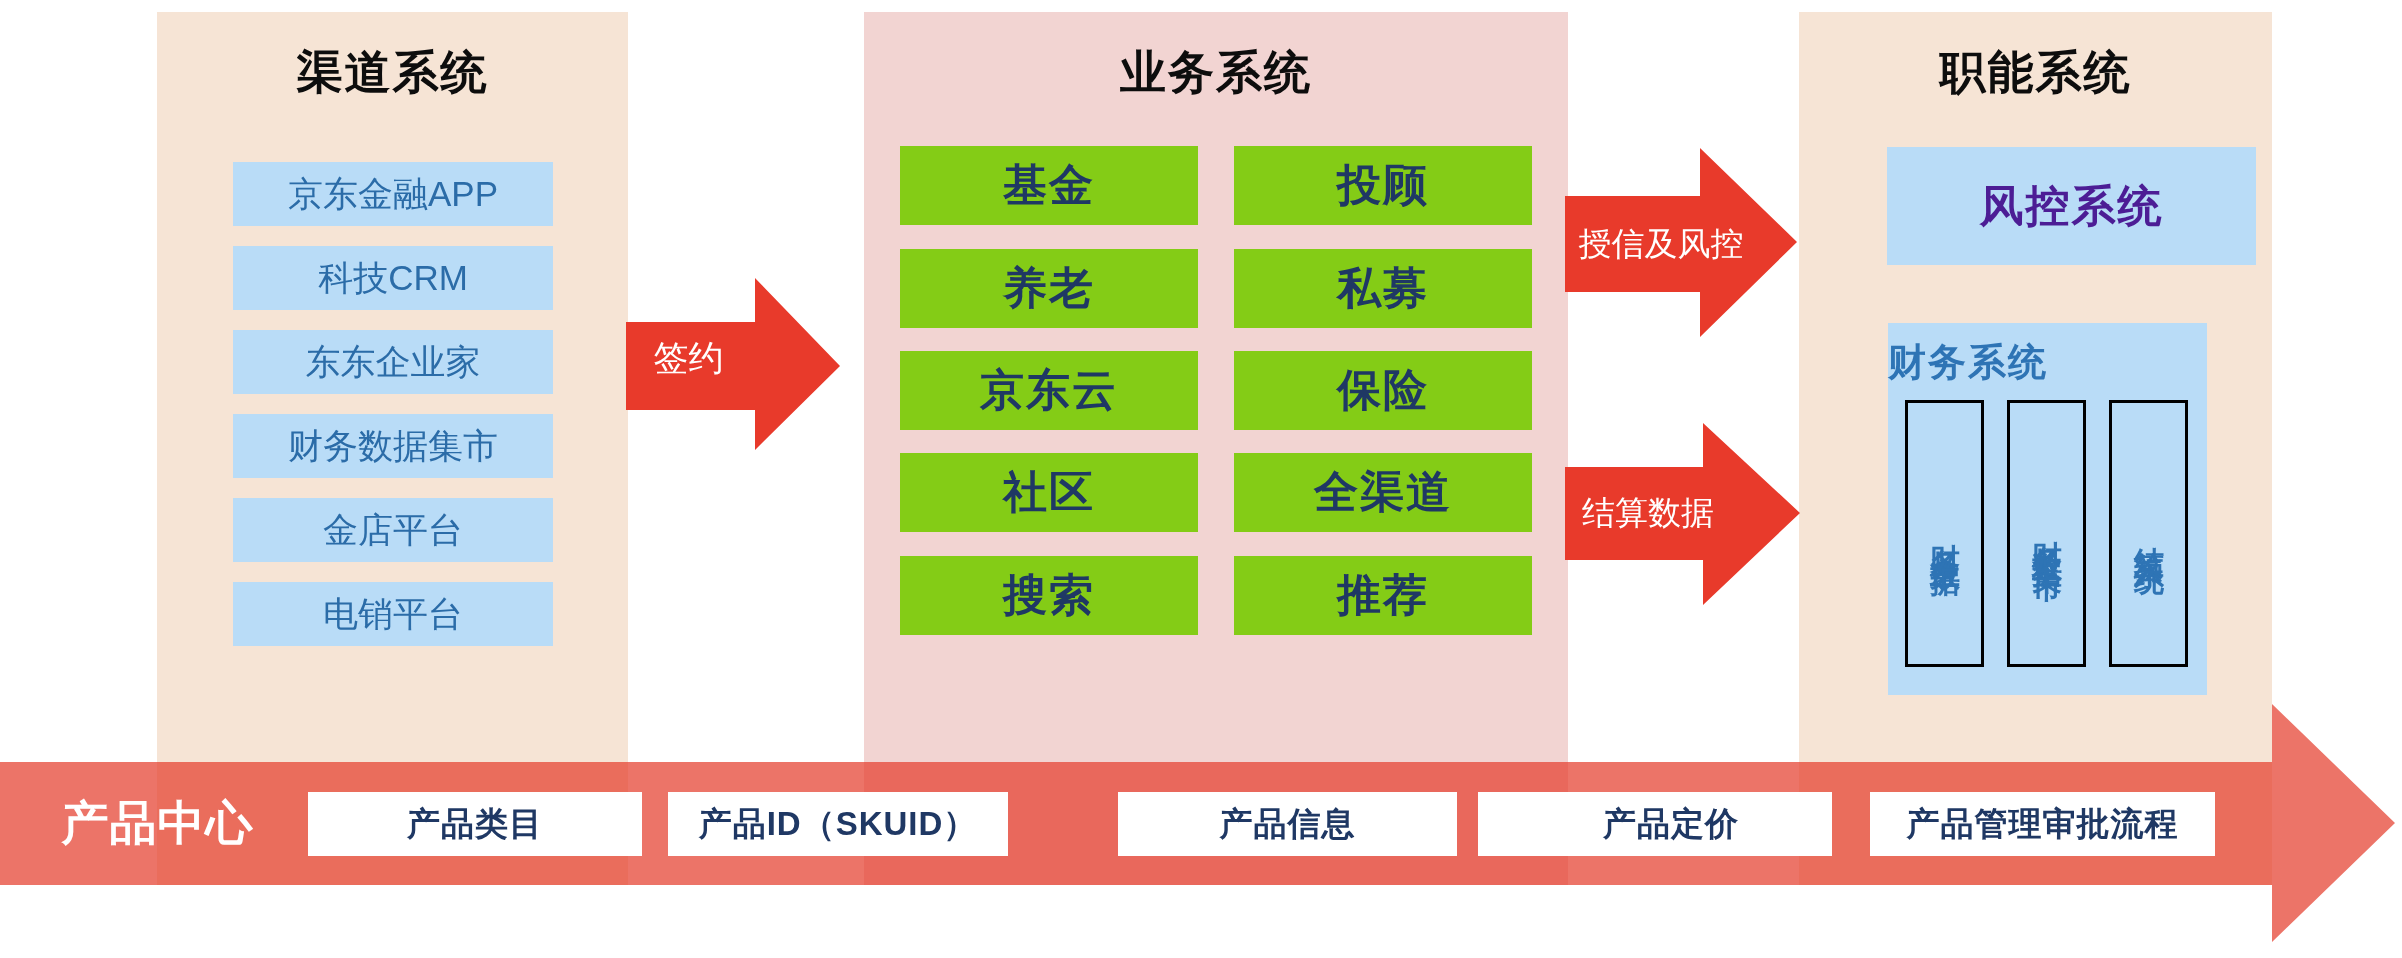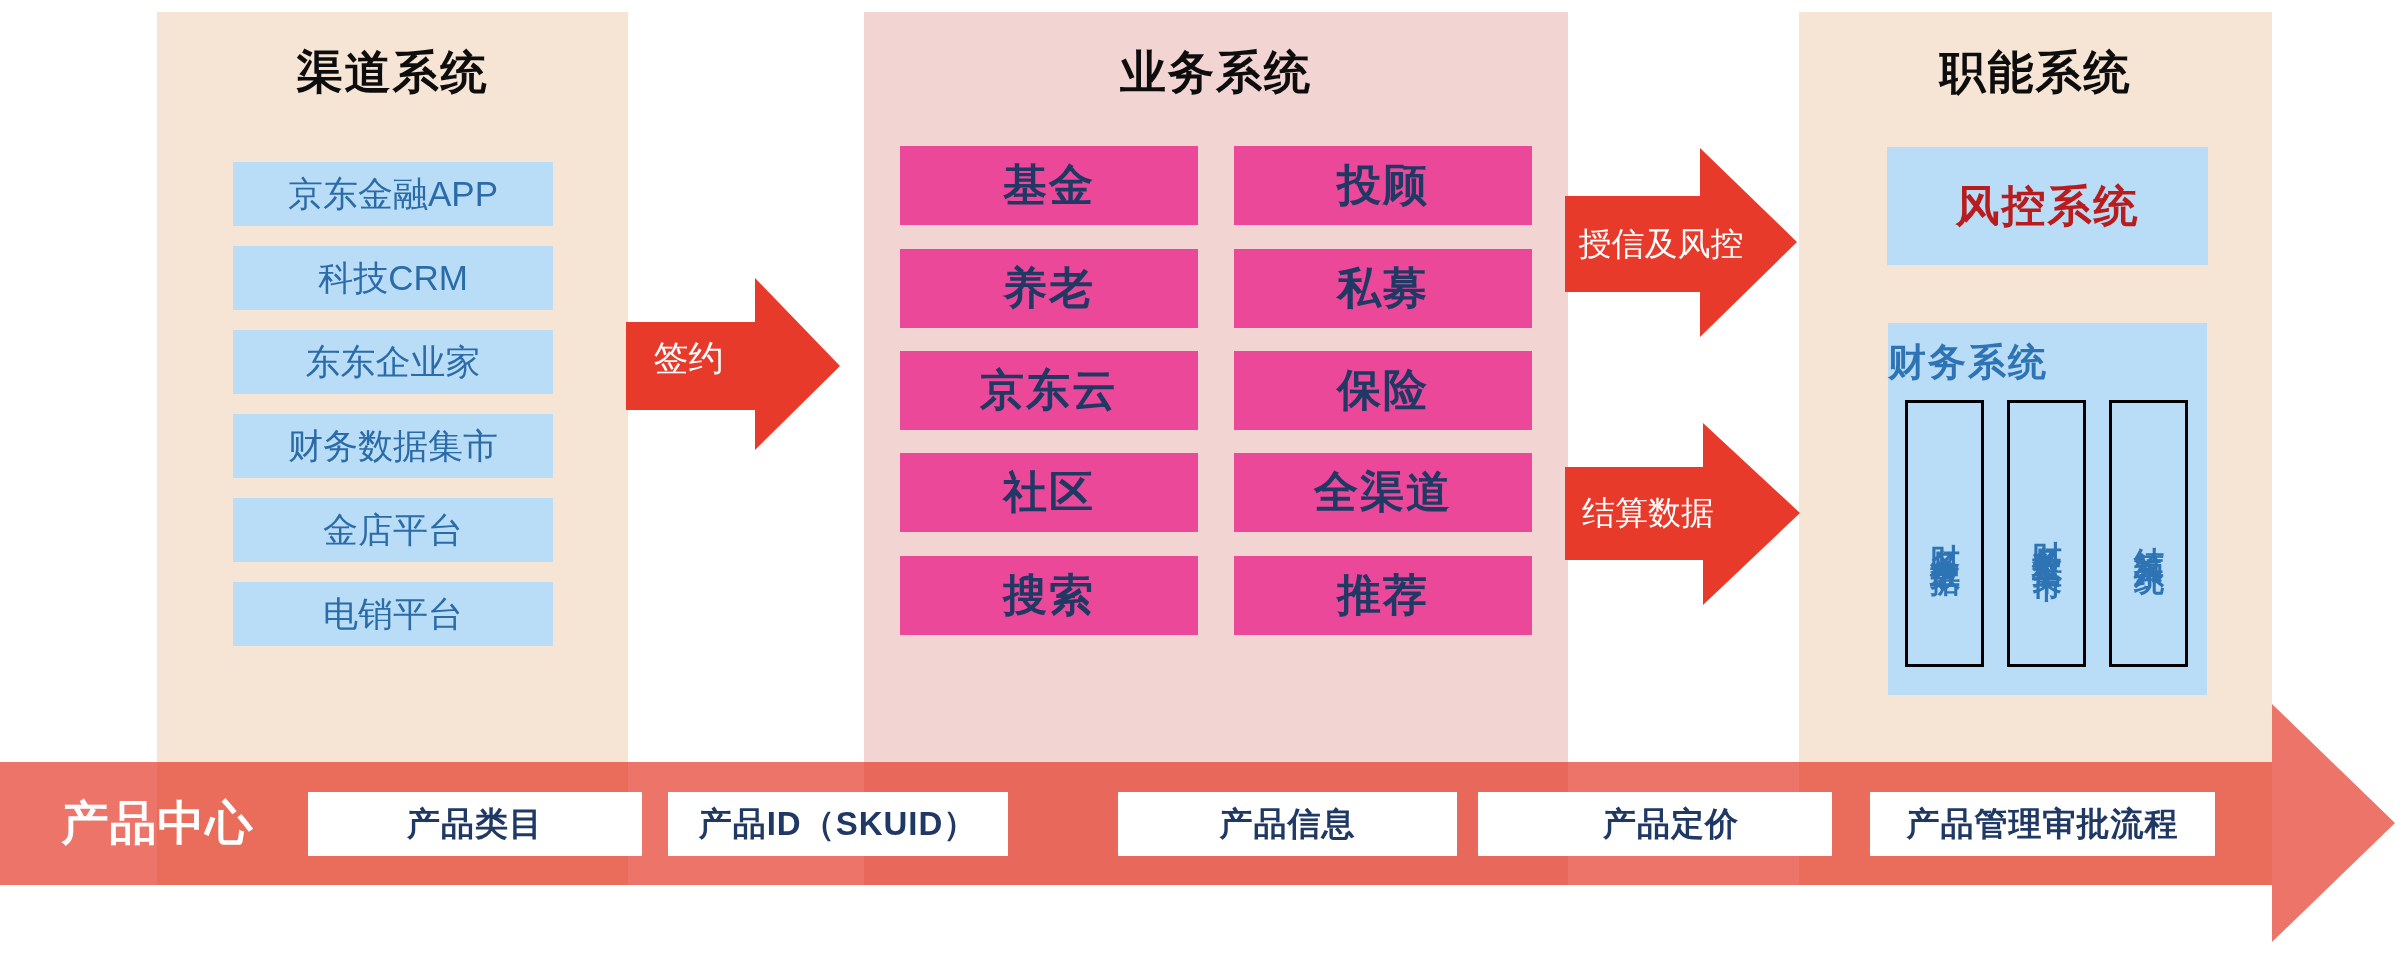--- a/index.html
+++ b/index.html
@@ -13,28 +13,28 @@
   .panel-functional{left:1799px;width:473px;background:#F6E4D5;}
   .panel-title{position:absolute;left:0;top:30px;width:100%;text-align:center;
     font-size:46px;font-weight:bold;color:#0d0d0d;letter-spacing:2px;}
 
   
   .chan-item{position:absolute;left:76px;width:320px;height:64px;background:#B9DCF7;
     display:flex;align-items:center;justify-content:center;
     font-size:35px;color:#2B6CA8;}
 
   
-  .biz-item{position:absolute;width:298px;height:79px;background:#ec4899;
+  .biz-item{position:absolute;width:298px;height:79px;background:#84cc16;
     display:flex;align-items:center;justify-content:center;
     font-size:44px;font-weight:600;color:#1F3864;letter-spacing:2px;}
 
   
-  .risk-box{position:absolute;left:88px;top:135px;width:321px;height:118px;background:#B9DCF7;
+  .risk-box{position:absolute;left:88px;top:135px;width:369px;height:118px;background:#B9DCF7;
     display:flex;align-items:center;justify-content:center;
-    font-size:44px;font-weight:bold;color:#b91c1c;letter-spacing:2px;}
+    font-size:44px;font-weight:bold;color:#4c1d95;letter-spacing:2px;}
   .finance-box{position:absolute;left:89px;top:311px;width:319px;height:372px;background:#B9DCF7;}
   .finance-title{position:absolute;left:0;top:14px;width:100%;text-align:left;
     font-size:38px;font-weight:bold;color:#2E74B5;letter-spacing:2px;}
   .fin-sub{position:absolute;top:77px;width:73px;height:261px;border:3px solid #000000;
     display:flex;align-items:center;justify-content:center;
     writing-mode:vertical-rl;text-orientation:upright;
     font-size:30px;font-weight:600;color:#2E74B5;letter-spacing:6px;}
 
   
   #arrow-layer{position:absolute;left:0;top:0;z-index:2;}

